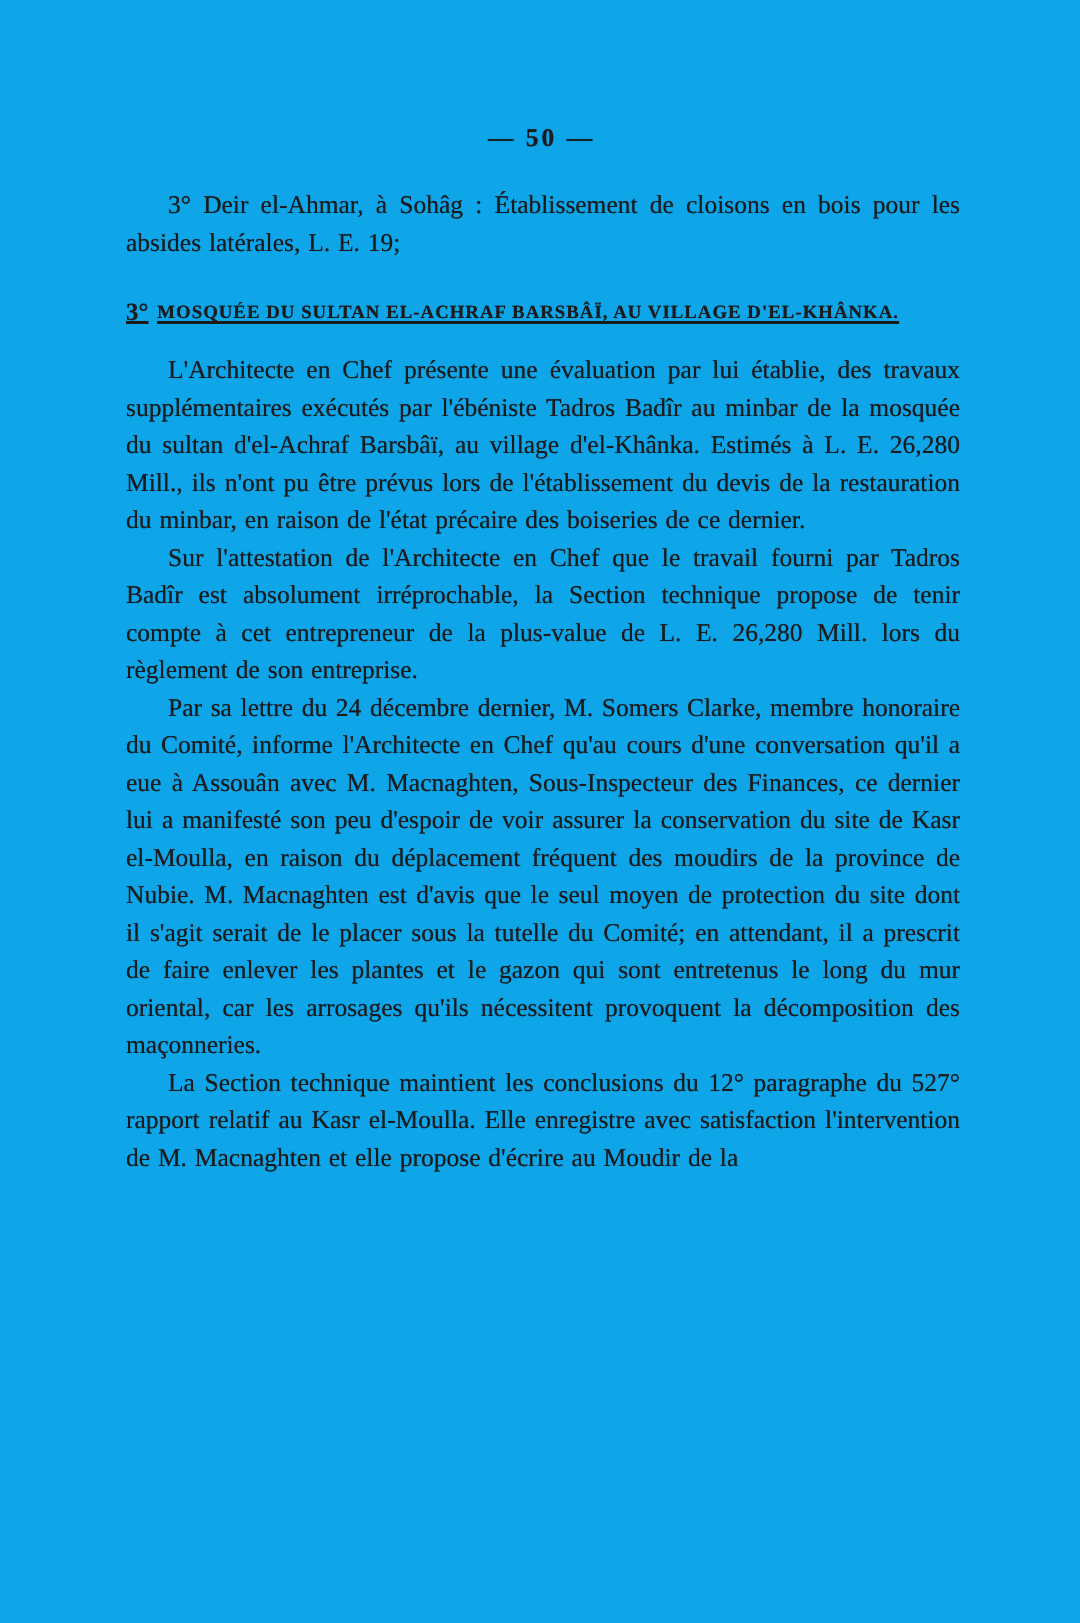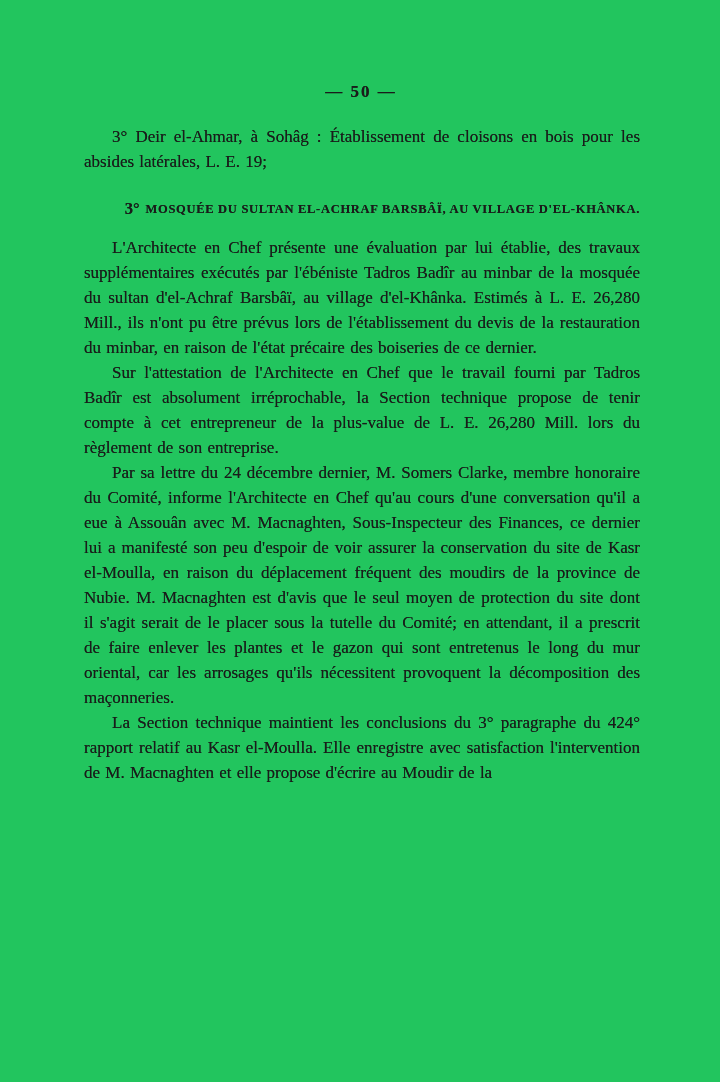--- a/index.html
+++ b/index.html
@@ -12,21 +12,21 @@
     height: 1082px;
     overflow: hidden;
     font-family: "Liberation Serif", "DejaVu Serif", serif;
     color: #1b1b1b;
   }
   .page {
     box-sizing: border-box;
     width: 720px;
     height: 1082px;
     padding: 82px 82px 0 84px;
-    background: #22c55e;
+    background: #0ea5e9;
     text-shadow: 0 0 0.45px rgba(10,10,10,0.65);
   }
   .page-number {
     text-align: center;
     font-size: 17px;
     font-weight: bold;
     letter-spacing: 2px;
     margin-bottom: 22px;
   }
   .para {
@@ -37,23 +37,24 @@
     text-align: justify;
     text-indent: 28px;
     word-spacing: 1px;
   }
   .para.item {
     margin-bottom: 9px;
   }
   .heading {
     width: 556px;
     margin: 20px 0 15px 0;
-    text-align: right;
+    text-align: left;
     font-weight: bold;
     line-height: 22px;
+    text-decoration: underline;
   }
   .h-num {
     font-size: 16.5px;
     vertical-align: -1px;
     padding-right: 6px;
   }
   .h-title {
     font-size: 12.5px;
     letter-spacing: 0.7px;
   }
@@ -74,15 +75,15 @@
     <span class="h-num">3°</span><span class="h-title">MOSQUÉE DU SULTAN EL-ACHRAF BARSBÂÏ, AU VILLAGE D'EL-KHÂNKA.</span>
   </h2>
 
   <p class="para">L'Architecte en Chef présente une évaluation par lui établie, des travaux supplémentaires exécutés par l'ébéniste Tadros Badîr au minbar de la mosquée du sultan d'el-Achraf Barsbâï, au village d'el-Khânka. Estimés à L. E. 26,280 Mill., ils n'ont pu être prévus lors de l'établissement du devis de la restauration du minbar, en raison de l'état précaire des boiseries de ce dernier.</p>
 
   <p class="para">Sur l'attestation de l'Architecte en Chef que le travail fourni par Tadros Badîr est absolument irréprochable, la Section technique propose de tenir compte à cet entrepreneur de la plus-value de L. E. 26,280 Mill. lors du règlement de son entreprise.</p>
 
 
   <p class="para">Par sa lettre du 24 décembre dernier, M. Somers Clarke, membre honoraire du Comité, informe l'Architecte en Chef qu'au cours d'une conversation qu'il a eue à Assouân avec M. Macnaghten, Sous-Inspecteur des Finances, ce dernier lui a manifesté son peu d'espoir de voir assurer la conservation du site de Kasr el-Moulla, en raison du déplacement fréquent des moudirs de la province de Nubie. M. Macnaghten est d'avis que le seul moyen de protection du site dont il s'agit serait de le placer sous la tutelle du Comité; en attendant, il a prescrit de faire enlever les plantes et le gazon qui sont entretenus le long du mur oriental, car les arrosages qu'ils nécessitent provoquent la décomposition des maçonneries.</p>
 
-  <p class="para">La Section technique maintient les conclusions du 3° paragraphe du 424° rapport relatif au Kasr el-Moulla. Elle enregistre avec satisfaction l'intervention de M. Macnaghten et elle propose d'écrire au Moudir de la</p>
+  <p class="para">La Section technique maintient les conclusions du 12° paragraphe du 527° rapport relatif au Kasr el-Moulla. Elle enregistre avec satisfaction l'intervention de M. Macnaghten et elle propose d'écrire au Moudir de la</p>
 
 </div>
 
 </body></html>

